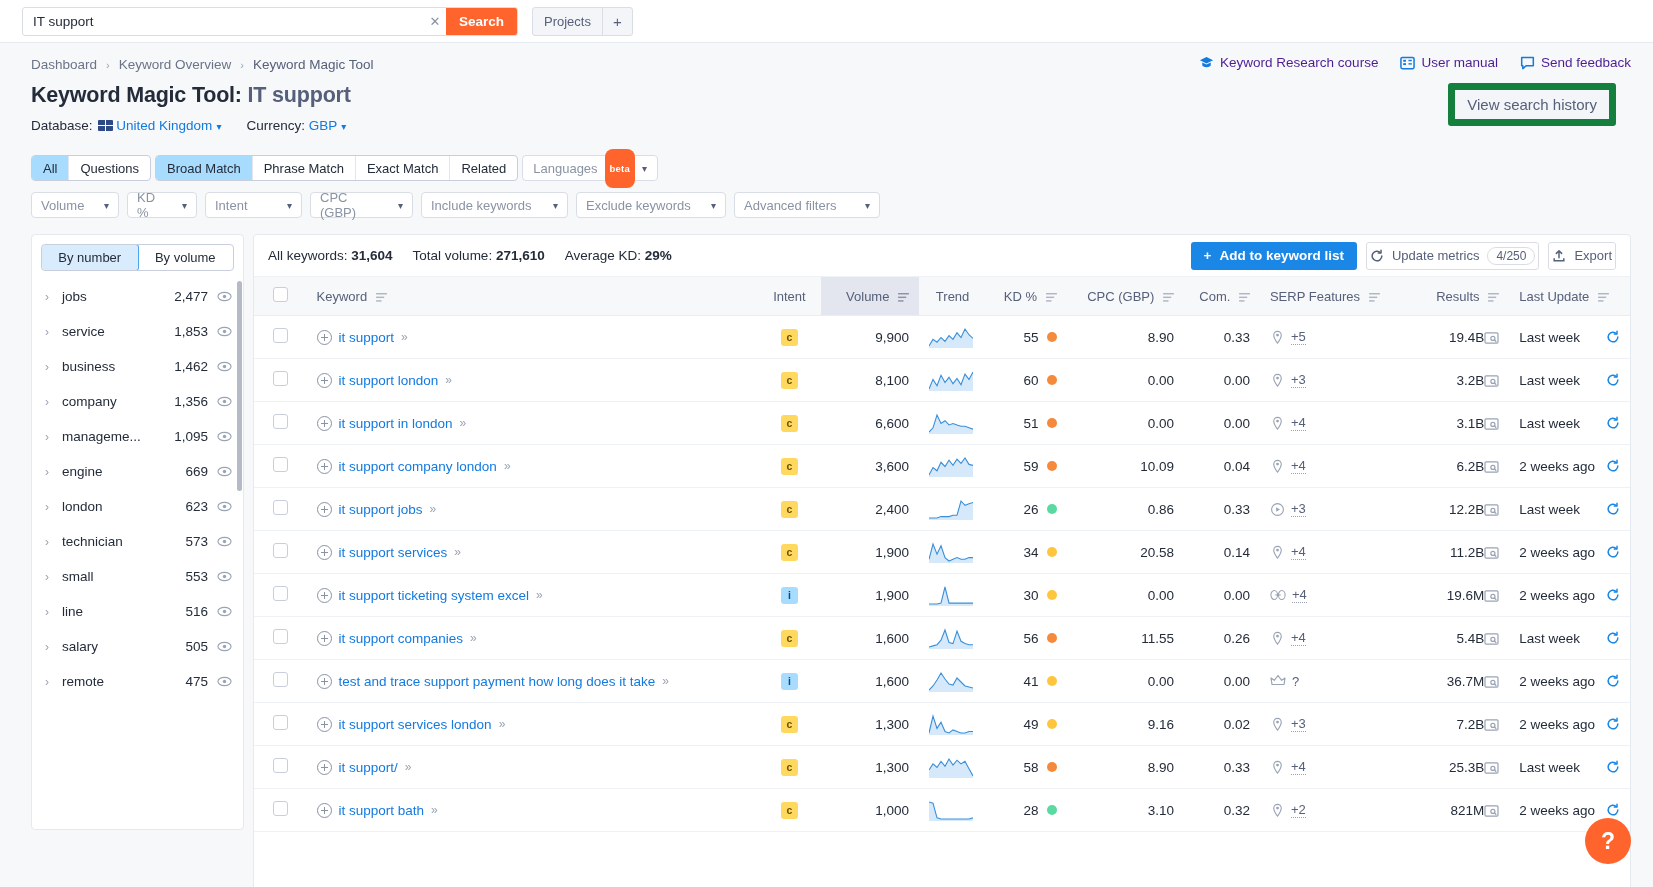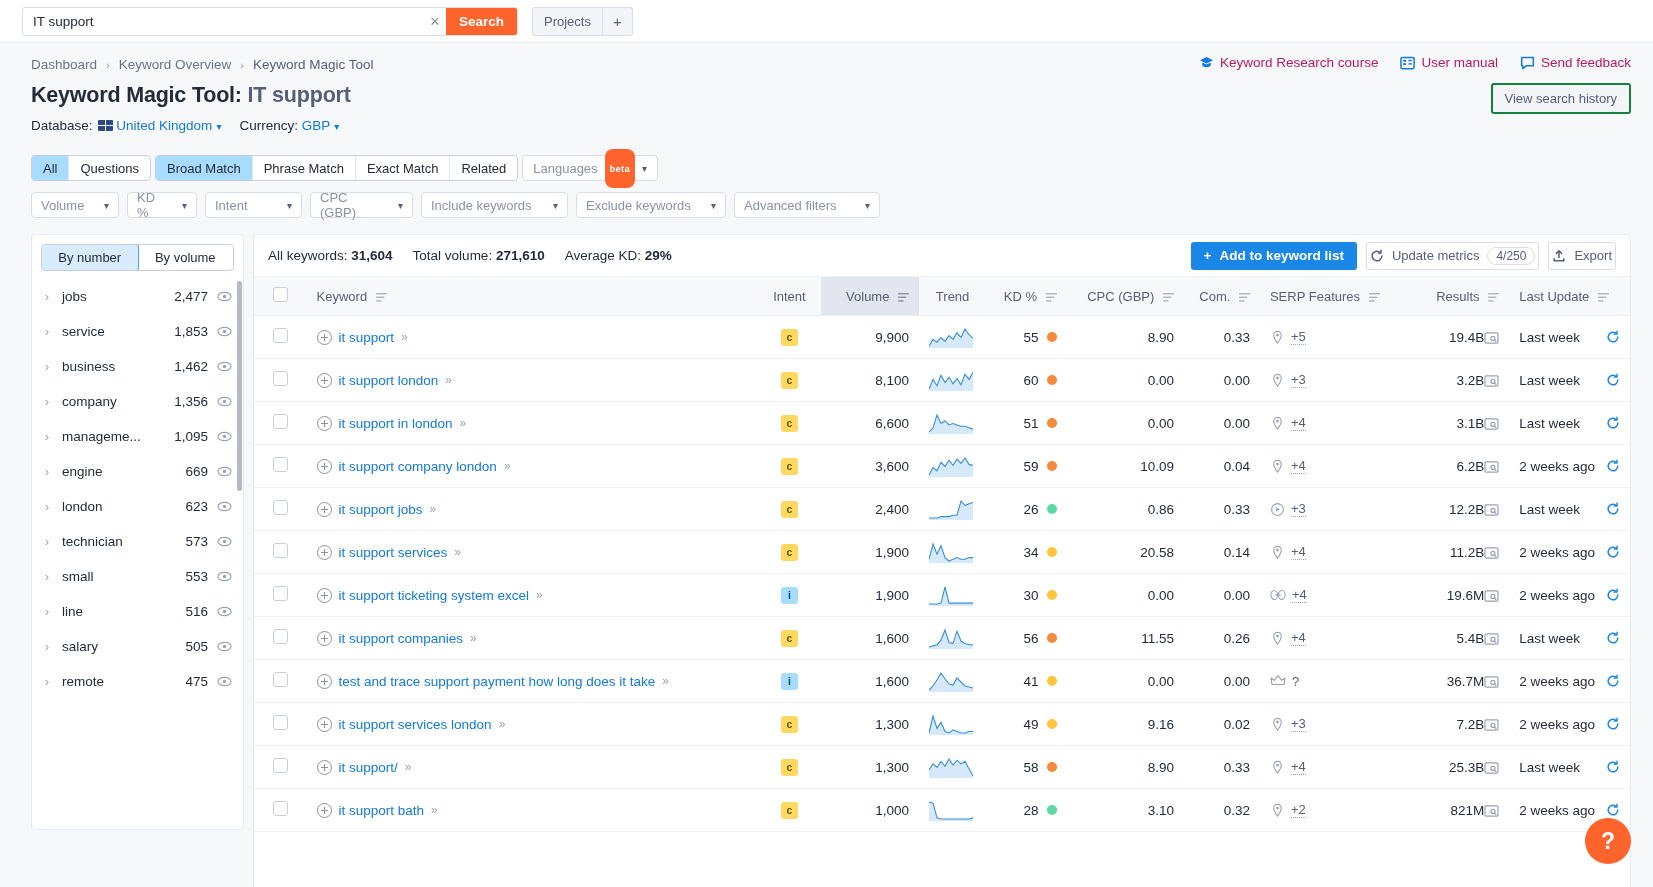--- a/index.html
+++ b/index.html
@@ -53,41 +53,41 @@
   
   .header { padding: 14px 22px 0 31px; position: relative; }
   .breadcrumb { display: flex; align-items: center; font-size: 13.5px; color: #56607a; gap: 9px; }
   .breadcrumb a { color: #6b7488; text-decoration: none; cursor: pointer; }
   .breadcrumb .sep { color: #9aa3b4; font-size: 11px; }
   .breadcrumb .current { color: #56607a; }
 
   .page-title { margin-top: 11px; font-size: 21.5px; font-weight: 700; letter-spacing: -0.2px; }
   .page-title .q { color: #56607a; font-weight: 700; }
 
-  .meta-row { margin-top: 10px; display: flex; align-items: center; gap: 18px; font-size: 13.5px; color: #242c3a; }
+  .meta-row { margin-top: 10px; display: flex; align-items: center; gap: 25px; font-size: 13.5px; color: #242c3a; }
   .meta-row .lnk { color: #137ae0; cursor: pointer; }
   .flag {
     display: inline-block; width: 15px; height: 11px; margin: 0 3px -1px 2px;
     background:
       linear-gradient(to bottom, transparent 45%, #fff 45%, #fff 55%, transparent 55%),
       linear-gradient(to right, transparent 45%, #fff 45%, #fff 55%, transparent 55%),
       #2e4a86;
     border-radius: 1px; position: relative;
   }
   .caret { display: inline-block; margin-left: 4px; color: #137ae0; font-size: 10px; }
 
   .header-links {
     position: absolute; right: 22px; top: 12px; display: flex;
     align-items: center; gap: 22px; font-size: 13.5px;
   }
-  .hlink { color: #be185d; cursor: pointer; display: flex; align-items: center; gap: 6px; }
+  .hlink { color: #4c1d95; cursor: pointer; display: flex; align-items: center; gap: 6px; }
   .hist-btn {
-    position: absolute; right: 22px; top: 40px;
-    border: 2px solid #15803d; background: #f3f5f8; border-radius: 3px;
-    font-size: 13px; color: #56607a; padding: 6px 12px; cursor: pointer;
+    position: absolute; right: 37px; top: 40px;
+    border: 7px solid #15803d; background: #f3f5f8; border-radius: 3px;
+    font-size: 15px; color: #56607a; padding: 6px 12px; cursor: pointer;
     font-family: "Liberation Sans", sans-serif;
   }
 
   
   .filters { margin-top: 22px; padding: 0 22px 0 31px; }
   .filter-row-1 { display: flex; align-items: center; gap: 4px; }
   .seg {
     display: flex; border: 1px solid #c8cedb; border-radius: 4px; overflow: hidden;
     background: #fff; height: 26px;
   }

